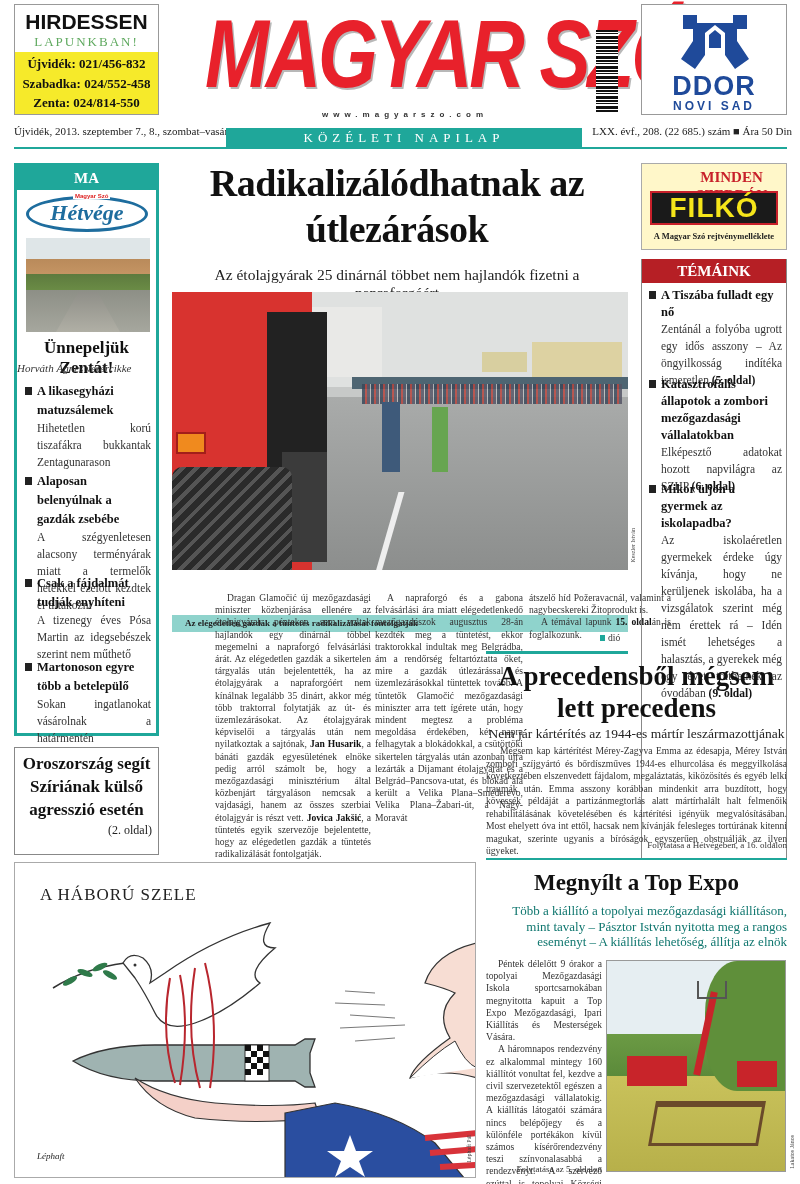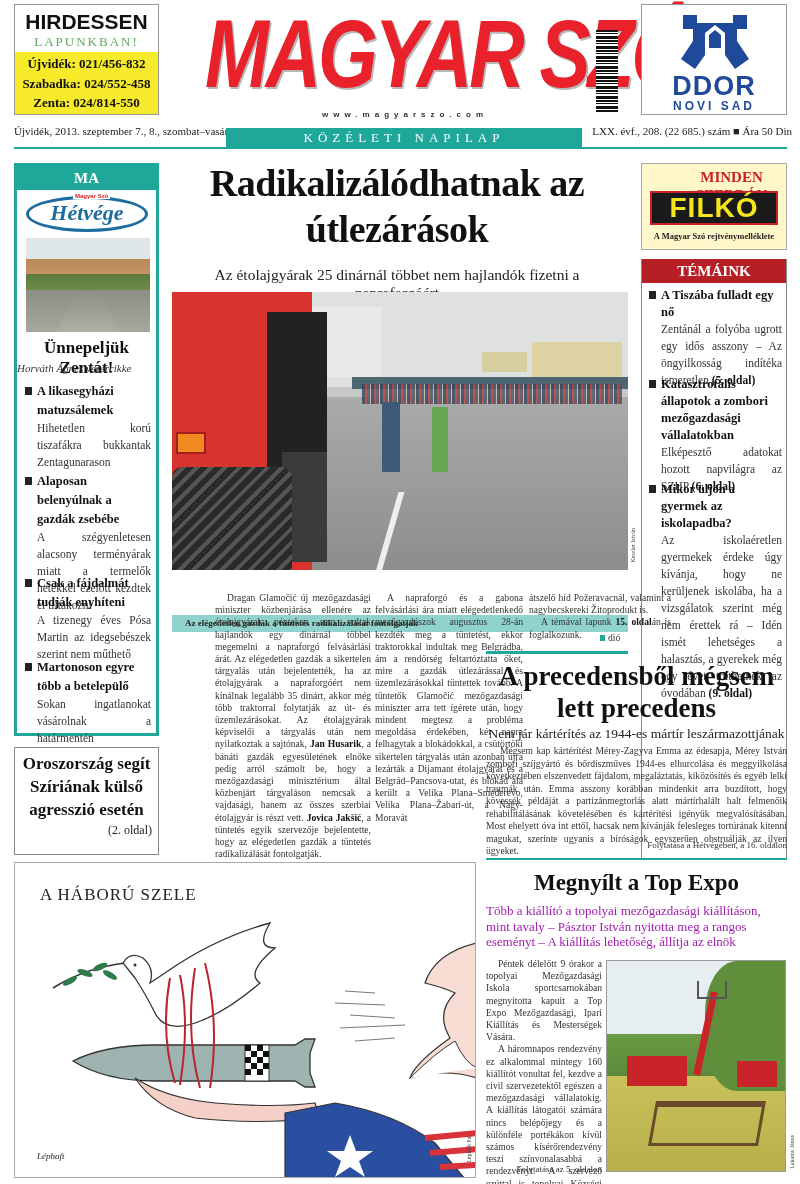--- a/index.html
+++ b/index.html
@@ -112,21 +112,21 @@
 
   
   #cartoon { left: 14px; top: 862px; width: 462px; height: 316px; border: 1px solid #aaa; background: #fff; overflow: hidden; }
   #cartoon .title { position: absolute; left: 25px; top: 22px; font-size: 17px; letter-spacing: 1px; color: #222; }
   #cartoon svg { position: absolute; left: 0; top: 0; }
   #cartoon .credit { position: absolute; right: 3px; bottom: 14px; font-size: 6px; color: #444; writing-mode: vertical-rl; transform: rotate(180deg); }
   #cartoon .sig { position: absolute; left: 22px; bottom: 16px; font-style: italic; font-size: 9px; color: #222; }
 
   
   #expo-title { left: 486px; top: 868px; width: 301px; text-align: center; font-weight: bold; font-size: 23px; color: #111; line-height: 30px; }
-  #expo-sub { left: 486px; top: 903px; width: 301px; text-align: left; font-size: 13px; line-height: 15.5px; color: #a21caf; }
+  #expo-sub { left: 486px; top: 903px; width: 301px; text-align: right; font-size: 13px; line-height: 15.5px; color: #0f766e; }
   #expo-body { left: 486px; top: 958px; width: 116px; font-size: 9.6px; line-height: 12.2px; color: #333; text-align: justify; }
   #expo-body p { text-indent: 12px; }
   #expo-cont { left: 486px; top: 1164px; width: 116px; text-align: right; font-size: 9px; color: #333; }
   #expo-photo { left: 606px; top: 960px; width: 180px; height: 212px; overflow: hidden;
     background: linear-gradient(to bottom, #e6eef2 0%, #e6eef2 35%, #6b9a44 35%, #5b8a3a 55%, #c9c25b 55%, #b7b04a 100%); border: 1px solid #999; }
   #expo-photo .tree { position: absolute; right: 0; top: 0; width: 80px; height: 130px; background: #5f8f3a; border-radius: 40% 0 0 40%; }
   #expo-photo .arm { position: absolute; left: 95px; top: 30px; width: 7px; height: 85px; background: #c8242a; transform: rotate(12deg); }
   #expo-photo .fork { position: absolute; left: 90px; top: 20px; width: 30px; height: 18px; border: 2px solid #555; border-top: 0; }
   #expo-photo .mach { position: absolute; left: 20px; top: 95px; width: 60px; height: 30px; background: #c8242a; }
   #expo-photo .mach2 { position: absolute; left: 130px; top: 100px; width: 40px; height: 26px; background: #c8242a; }

